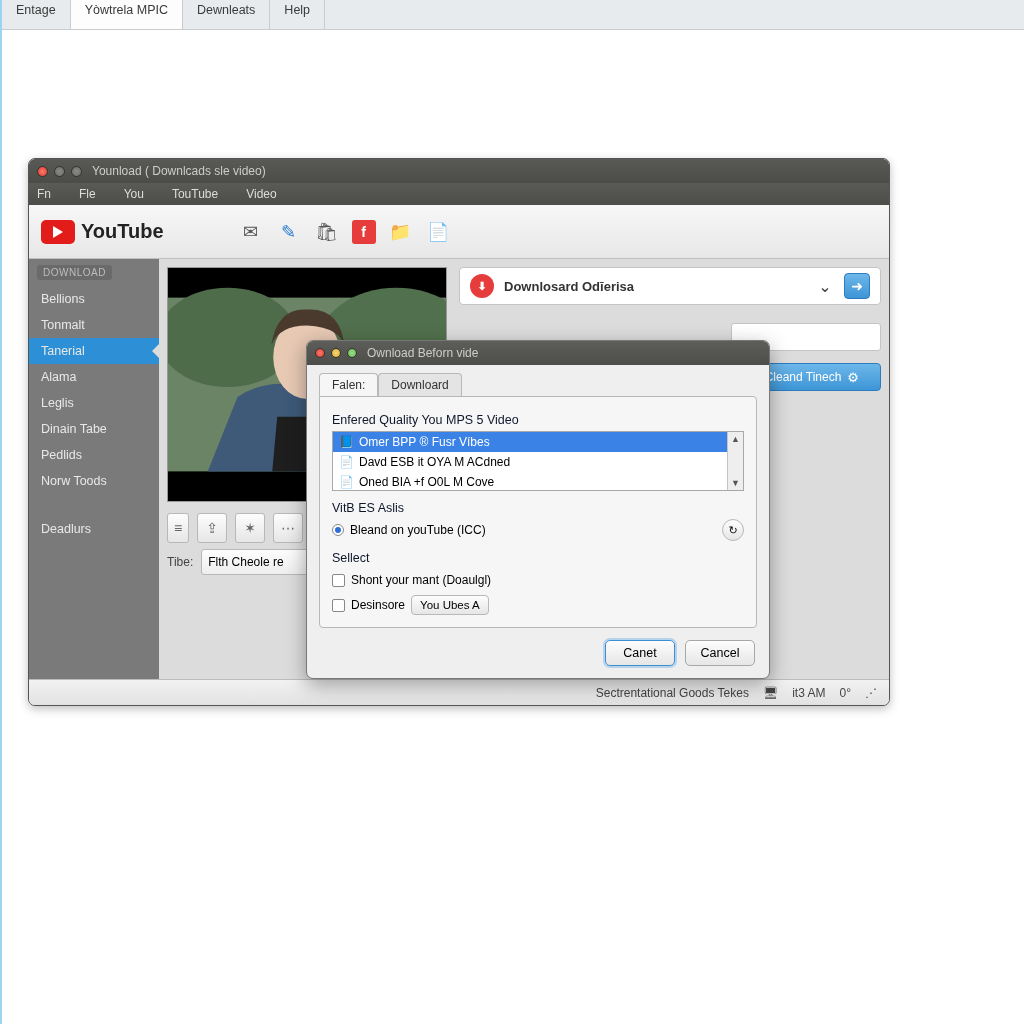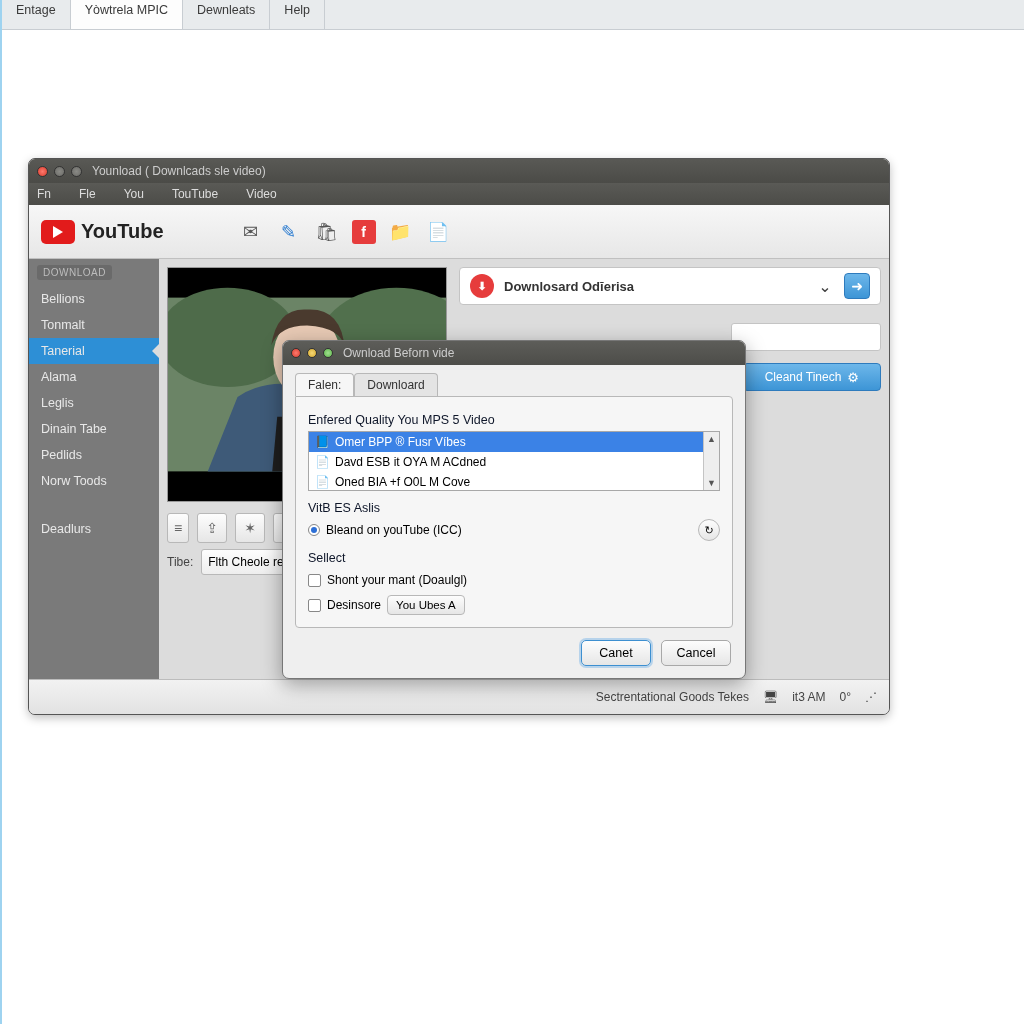--- a/index.html
+++ b/index.html
@@ -54,24 +54,24 @@
 .url-input { margin-top: 18px; margin-left: auto; width: 150px; height: 28px; background: #fff; border: 1px solid #c4c4c4; border-radius: 3px; float: right; }
 .clear-btn { clear: both; float: right; margin-top: 12px; height: 28px; padding: 0 21px; background: linear-gradient(#6db7ea,#3d95d6); border: 1px solid #2e7bbd; border-radius: 4px; color: #fff; font-size: 12px; display: flex; align-items: center; gap: 6px; cursor: pointer; }
 .clear-btn .gear { font-size: 13px; }
 
 .below-thumb { position: absolute; left: 8px; top: 254px; display: flex; align-items: center; gap: 8px; }
 .mini-btn { width: 30px; height: 30px; background: linear-gradient(#fdfdfd,#e6e6e6); border: 1px solid #b8b8b8; border-radius: 3px; display: flex; align-items: center; justify-content: center; color: #666; font-size: 14px; cursor: pointer; }
 .title-row { position: absolute; left: 8px; top: 290px; display: flex; align-items: center; gap: 8px; }
 .title-row .lbl { font-size: 12px; color: #444; }
 .title-row input { width: 200px; height: 26px; border: 1px solid #b8b8b8; border-radius: 3px; padding: 0 6px; font-size: 12px; background: linear-gradient(#fdfdfd,#eee); }
 
-.statusbar { height: 35px; background: linear-gradient(#f2f2f2,#e2e2e2); border-top: 1px solid #bcbcbc; display: flex; align-items: center; justify-content: flex-end; padding: 0 12px; gap: 14px; font-size: 12px; color: #444; }
-
-
-.dialog { position: absolute; left: 280px; top: 340px; width: 464px; background: #efefef; border: 1px solid #777; border-radius: 7px; box-shadow: 0 6px 20px rgba(0,0,0,0.35); overflow: hidden; z-index: 50; }
+.statusbar { height: 26px; background: linear-gradient(#f2f2f2,#e2e2e2); border-top: 1px solid #bcbcbc; display: flex; align-items: center; justify-content: flex-end; padding: 0 12px; gap: 14px; font-size: 12px; color: #444; }
+
+
+.dialog { position: absolute; left: 304px; top: 340px; width: 464px; background: #efefef; border: 1px solid #777; border-radius: 7px; box-shadow: 0 6px 20px rgba(0,0,0,0.35); overflow: hidden; z-index: 50; }
 .dialog .dlg-title { height: 24px; background: linear-gradient(#5d5d59,#4d4d49); display: flex; align-items: center; padding: 0 8px; color: #ccc; font-size: 12px; }
 .dialog .dlg-title .traffic { display: flex; gap: 6px; margin-right: 10px; }
 .dialog .ddot { width: 10px; height: 10px; border-radius: 50%; border: 1px solid #333; }
 .dialog .ddot.r { background: radial-gradient(#ff7a6e,#d83b2c); }
 .dialog .ddot.y { background: radial-gradient(#f7d975,#d6a92e); }
 .dialog .ddot.g { background: radial-gradient(#9fe08e,#5fb64a); }
 
 .dialog .tabs { display: flex; padding: 8px 12px 0; gap: 0; }
 .dialog .tabs .dtab { background: #e4e4e4; border: 1px solid #b8b8b8; border-bottom: none; border-radius: 4px 4px 0 0; padding: 4px 12px; font-size: 12px; color: #333; cursor: pointer; }
 .dialog .tabs .dtab.active { background: #f6f6f6; }

